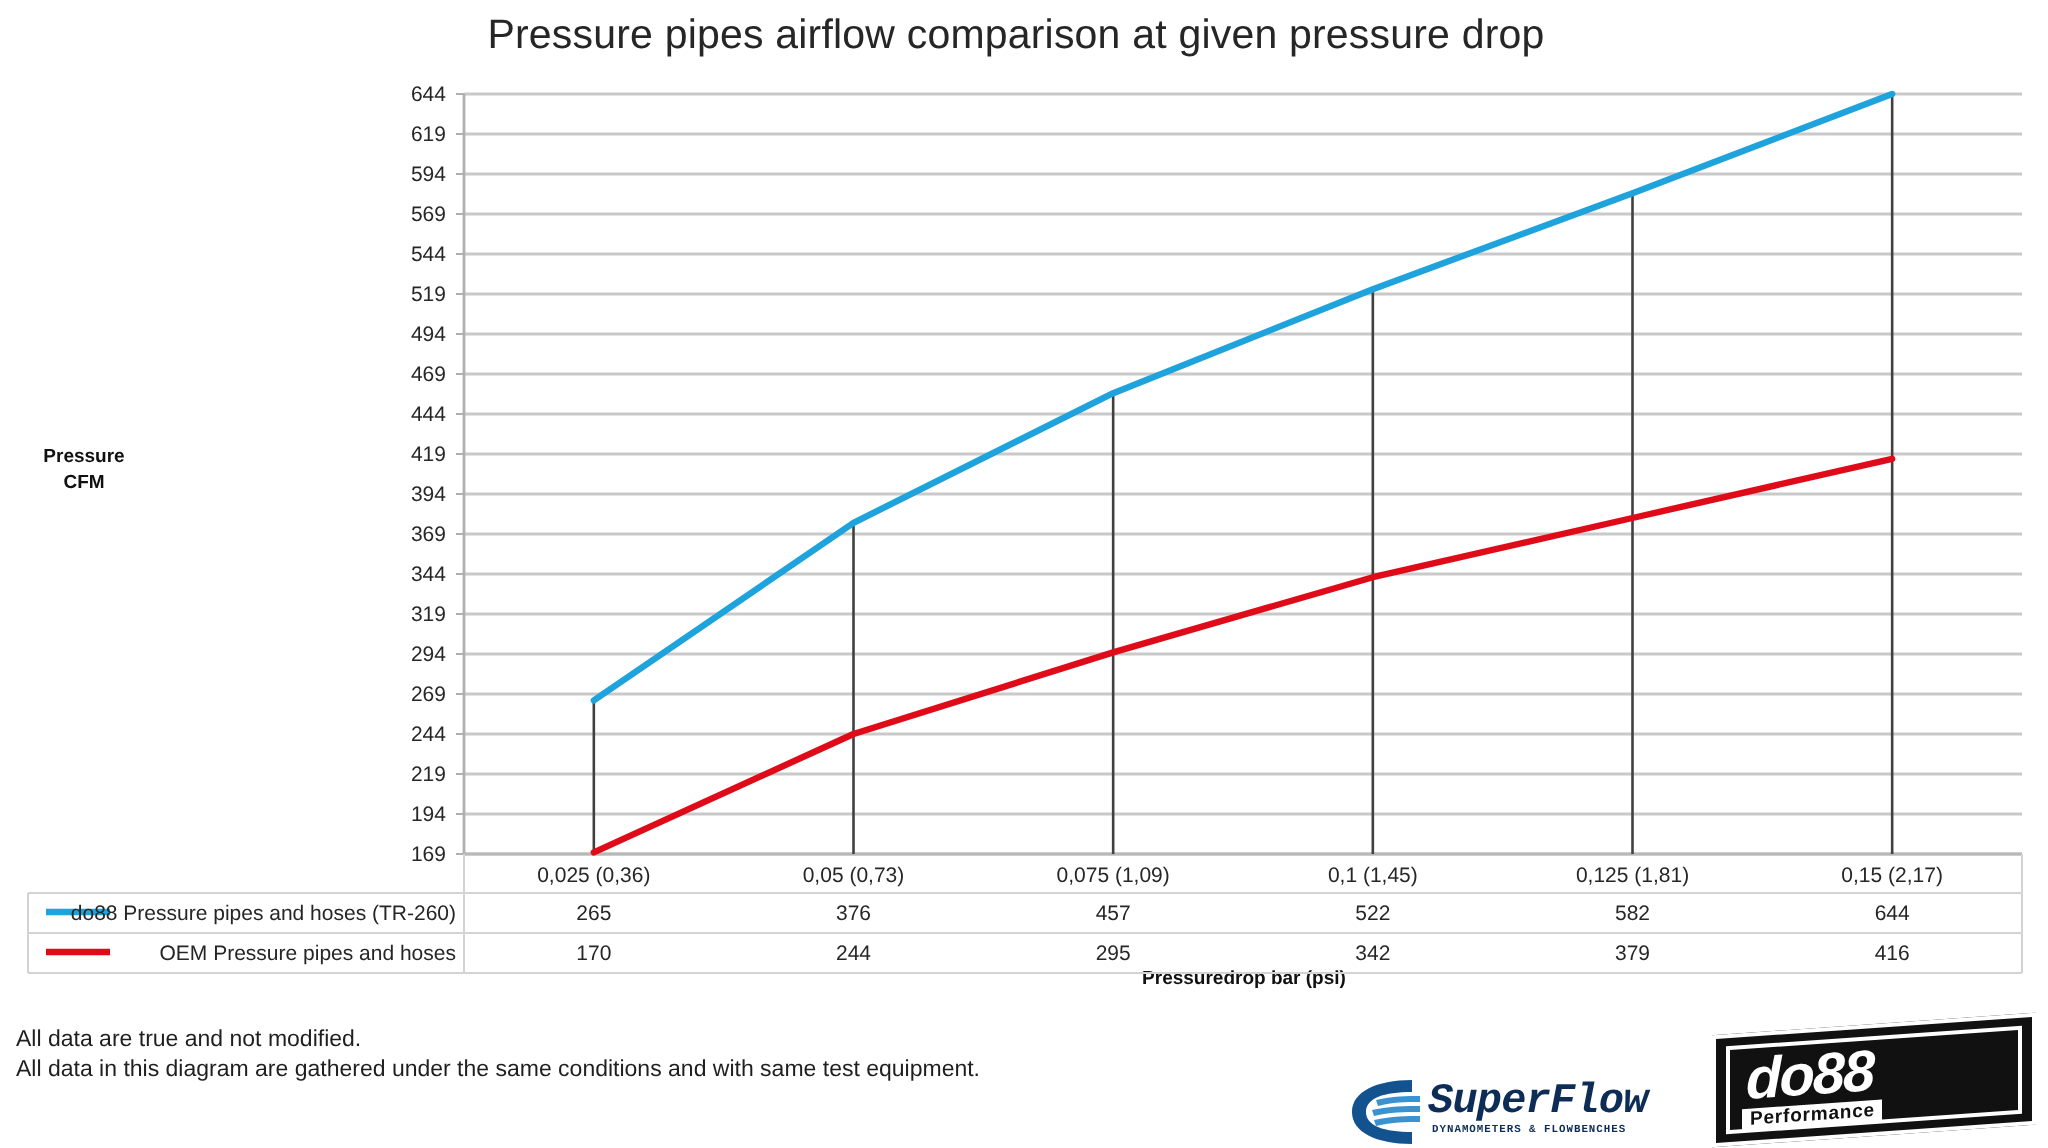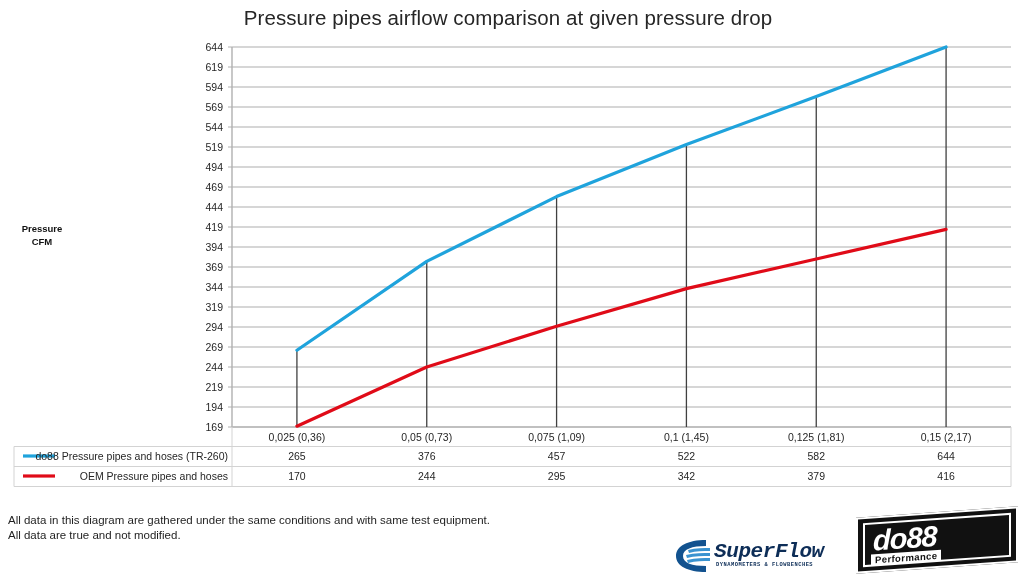--- a/index.html
+++ b/index.html
@@ -175,20 +175,21 @@
 
 <div id="chart-root">
 
   <div class="chart-title">Pressure pipes airflow comparison at given pressure drop</div>
 
   <div class="y-axis-title">
     <div>Pressure</div>
     <div>CFM</div>
   </div>
 
+  <div class="x-axis-title">Pressuredrop bar (psi)</div>
 
   <svg class="plot" id="plot-svg" viewBox="0 0 1024 574">
       <line x1="232" y1="427" x2="1011" y2="427" stroke="#C9C9C9" stroke-width="1.6"></line>
       <line x1="228" y1="427" x2="232" y2="427" stroke="#B0B0B0" stroke-width="1"></line>
       <text x="223" y="430.7" class="ytick">169</text>
       <line x1="232" y1="407" x2="1011" y2="407" stroke="#C9C9C9" stroke-width="1.6"></line>
       <line x1="228" y1="407" x2="232" y2="407" stroke="#B0B0B0" stroke-width="1"></line>
       <text x="223" y="410.7" class="ytick">194</text>
       <line x1="232" y1="387" x2="1011" y2="387" stroke="#C9C9C9" stroke-width="1.6"></line>
       <line x1="228" y1="387" x2="232" y2="387" stroke="#B0B0B0" stroke-width="1"></line>
@@ -278,22 +279,22 @@
       <text x="228" y="480" class="serieslabel">OEM Pressure pipes and hoses</text>
       <text x="296.9166666666667" y="480" class="cellval">170</text>
       <text x="426.75" y="480" class="cellval">244</text>
       <text x="556.5833333333334" y="480" class="cellval">295</text>
       <text x="686.4166666666667" y="480" class="cellval">342</text>
       <text x="816.25" y="480" class="cellval">379</text>
       <text x="946.0833333333334" y="480" class="cellval">416</text>
     </svg>
 
   <div class="footnote">
+    <div>All data are true and not modified.</div>
     <div>All data in this diagram are gathered under the same conditions and with same test equipment.</div>
-    <div>All data are true and not modified.</div>
   </div>
 
   <div class="logos">
     <div class="superflow">
       <svg width="40" height="40" viewBox="0 0 40 40" style="position:absolute;left:0;top:2px;">
         <path d="M34 4 C16 4, 4 10, 4 20 C4 30, 16 36, 34 36 L34 30 C20 30, 11 27, 11 20 C11 13, 20 10, 34 10 Z" fill="#12528f"></path>
         <path d="M16 14 C24 12, 32 12, 38 12 L38 15 C31 15, 24 15, 17 17 Z" fill="#3a93d0"></path>
         <path d="M14 19 C23 17, 31 17, 38 17 L38 20 C30 20, 23 20, 15 22 Z" fill="#3a93d0"></path>
         <path d="M15 24 C24 22, 32 22, 38 22 L38 25 C31 25, 24 25, 16 27 Z" fill="#3a93d0"></path>
       </svg>

